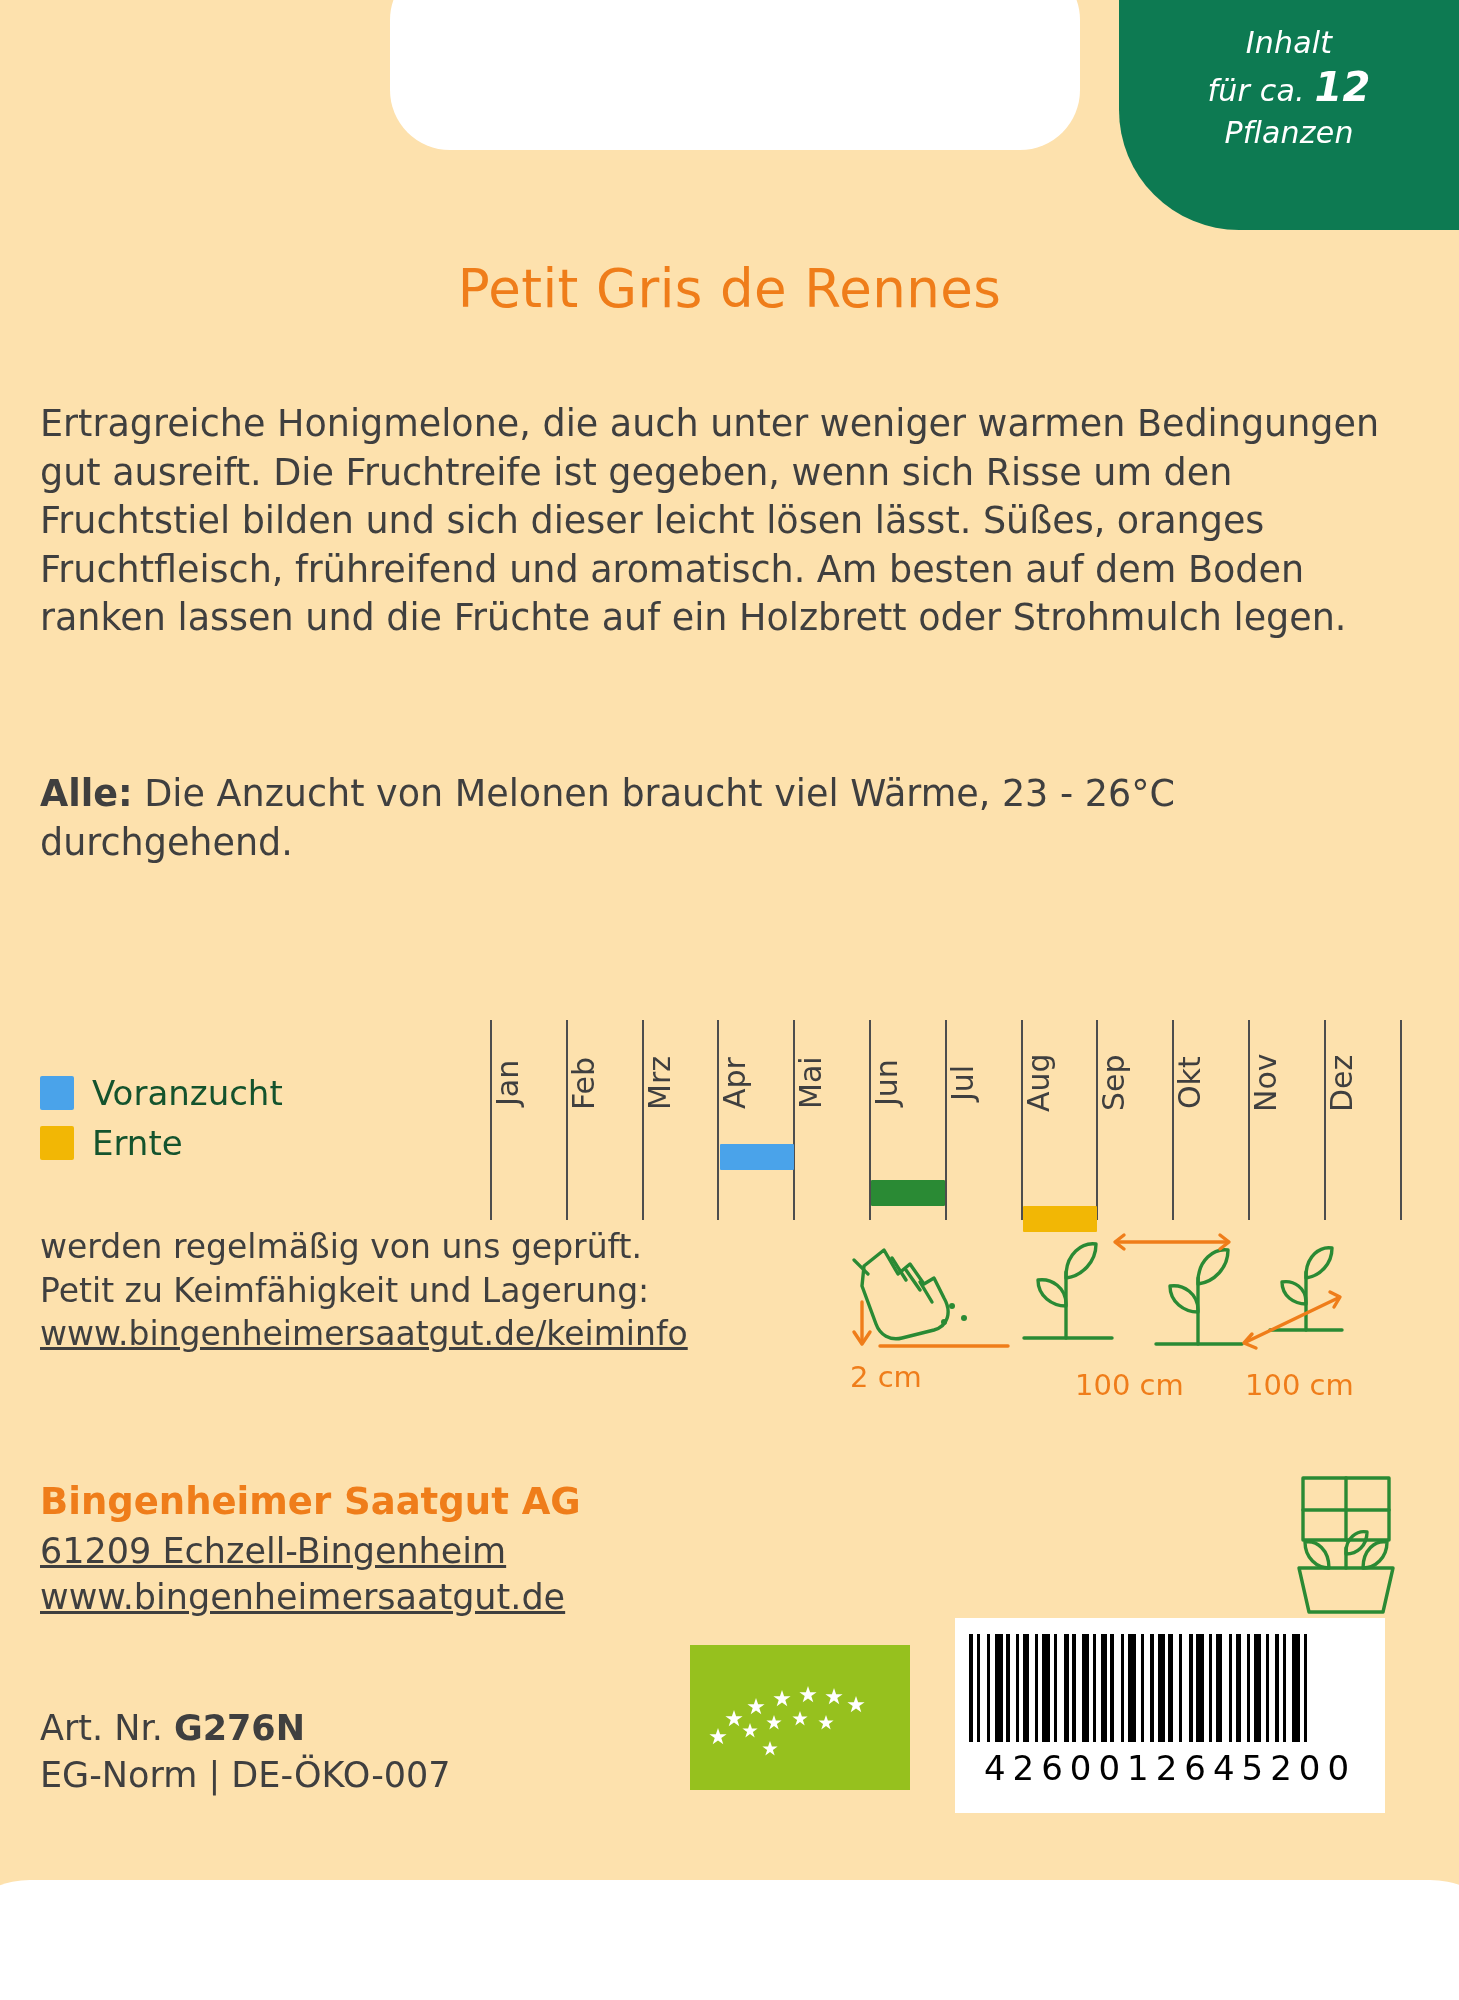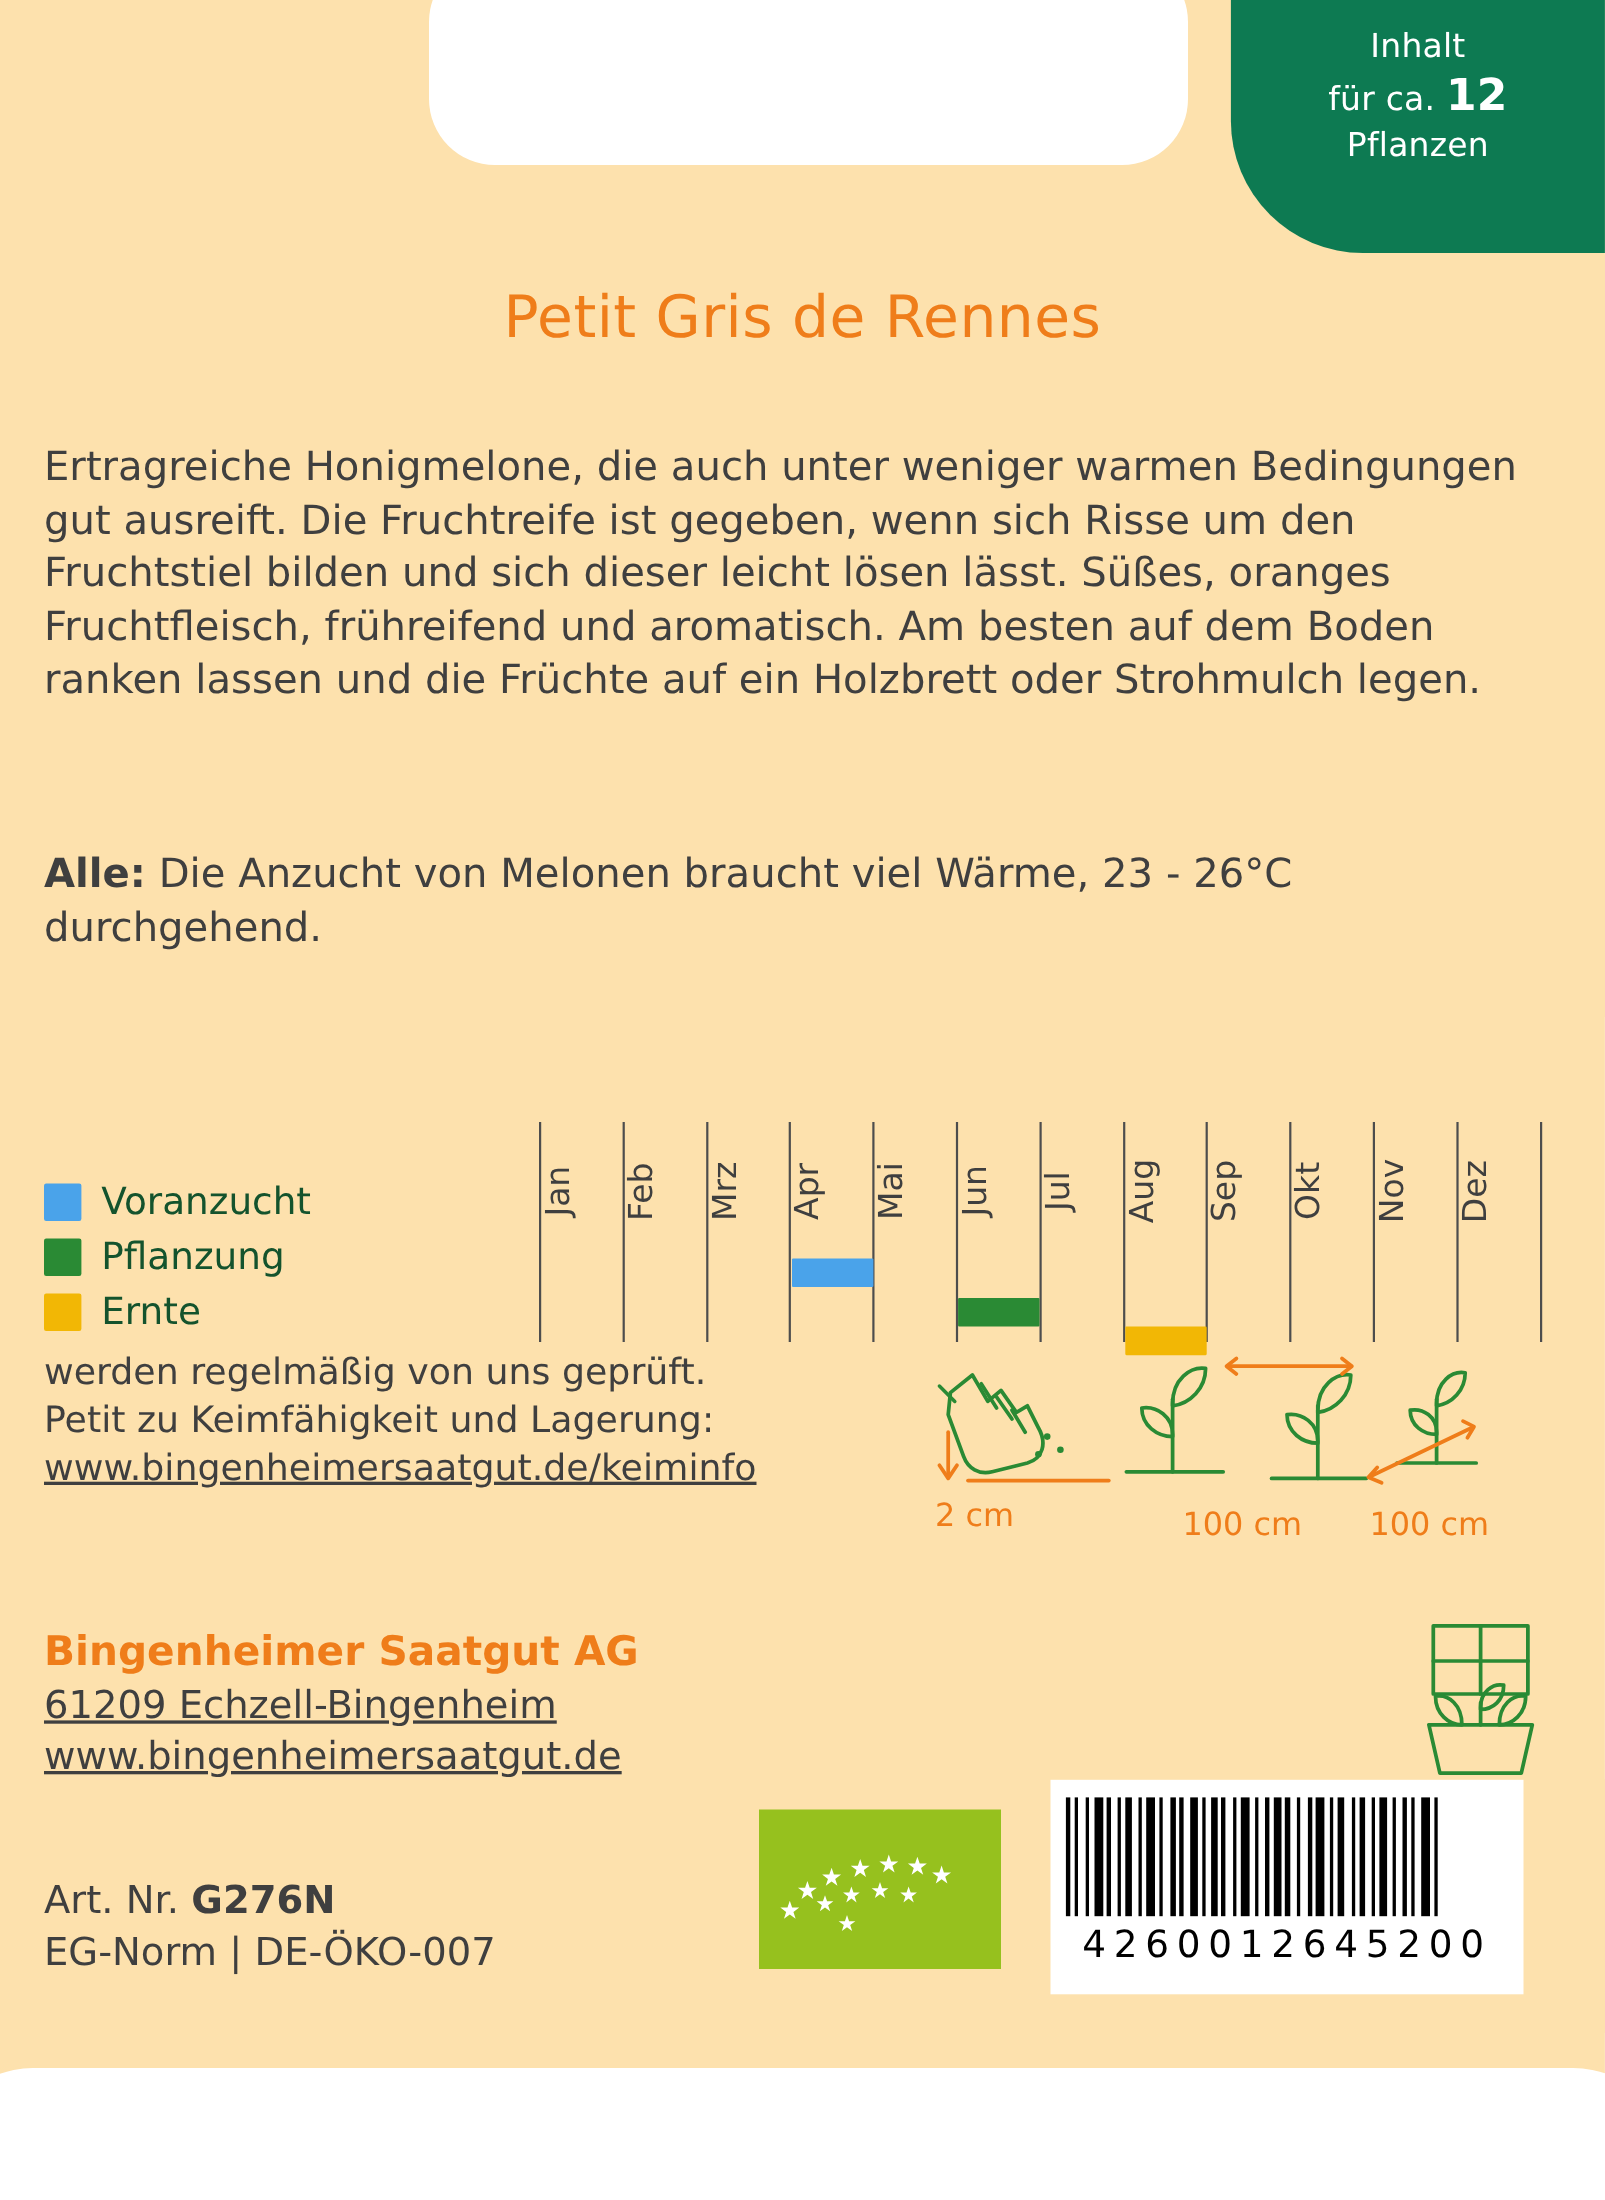--- a/index.html
+++ b/index.html
@@ -50,20 +50,21 @@
     border-bottom-left-radius: 120px;
     color: #ffffff;
     text-align: center;
     box-sizing: border-box;
     padding-top: 24px;
   }
   .corner-badge .line {
     font-size: 30px;
     line-height: 1.28;
     letter-spacing: .2px;
+    font-style: italic;
   }
   .corner-badge .big {
     font-size: 40px;
     font-weight: bold;
   }
 
   
   .title {
     position: absolute;
     left: 0;
@@ -282,24 +283,20 @@
   <div class="title">Petit Gris de Rennes</div>
 
   <div class="description">Ertragreiche Honigmelone, die auch unter weniger warmen Bedingungen gut ausreift. Die Fruchtreife ist gegeben, wenn sich Risse um den Fruchtstiel bilden und sich dieser leicht lösen lässt. Süßes, oranges Fruchtfleisch, frühreifend und aromatisch. Am besten auf dem Boden ranken lassen und die Früchte auf ein Holzbrett oder Strohmulch legen.</div>
 
   <div class="tip"><b>Alle:</b><span> Die Anzucht von Melonen braucht viel Wärme, 23 - 26°C durchgehend.</span></div>
 
   <div class="legend">
     <div class="legend-row">
       <span class="legend-swatch" style="background:#4aa3ea"></span>
       <span class="legend-label">Voranzucht</span>
-    </div>
-    <div class="legend-row">
-      <span class="legend-swatch" style="background:#2a8a34"></span>
-      <span class="legend-label">Pflanzung</span>
     </div>
     <div class="legend-row">
       <span class="legend-swatch" style="background:#f2b705"></span>
       <span class="legend-label">Ernte</span>
     </div>
   </div>
 
   <div class="calendar">
 
     <div class="cal-col" style="left:0px">

